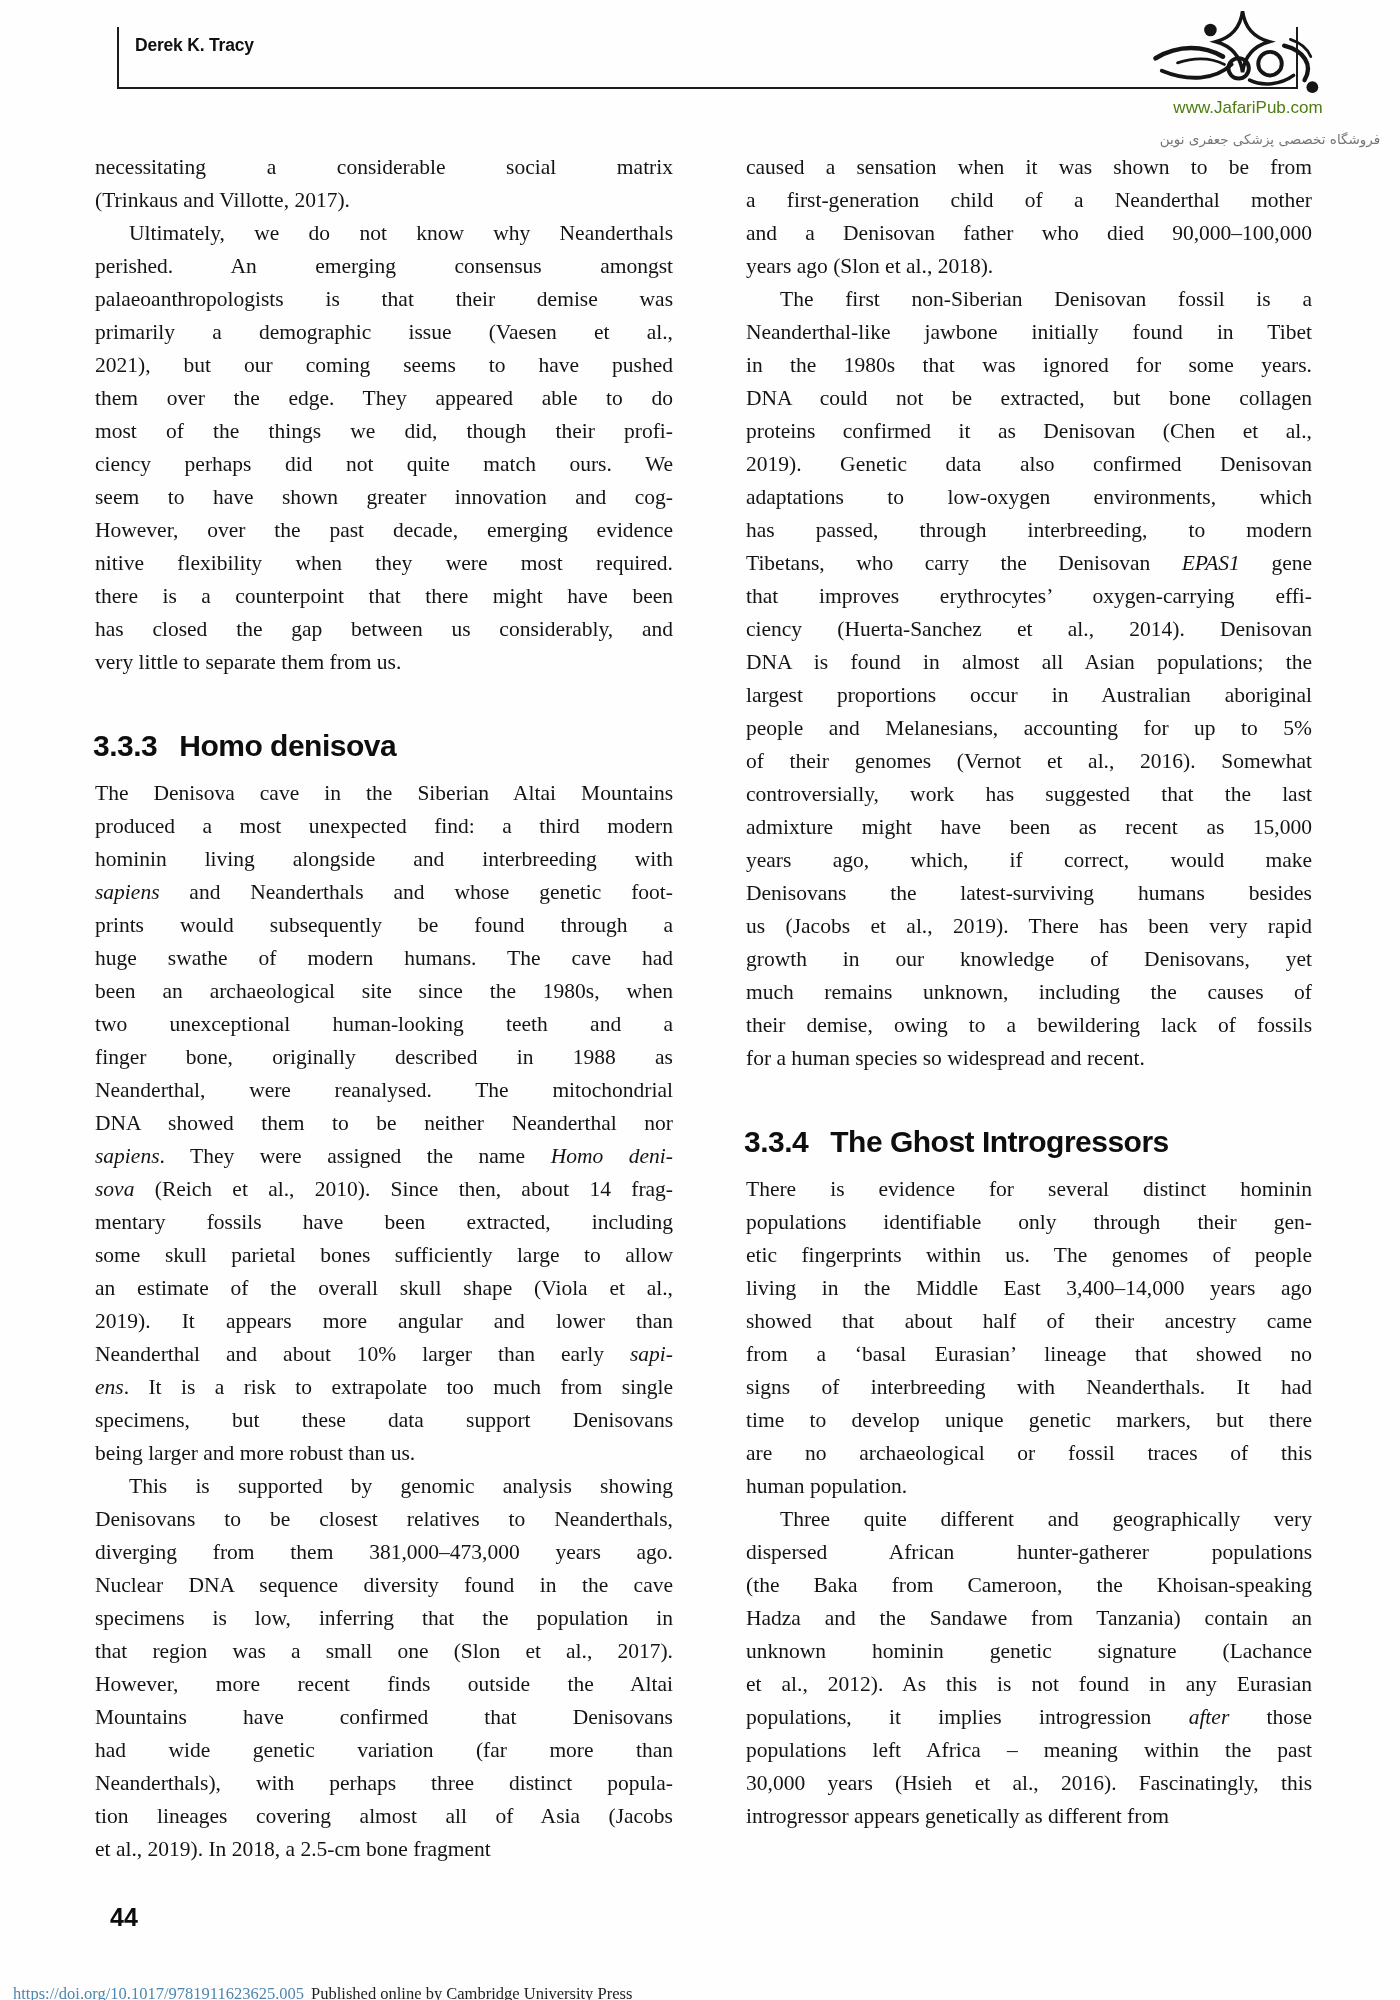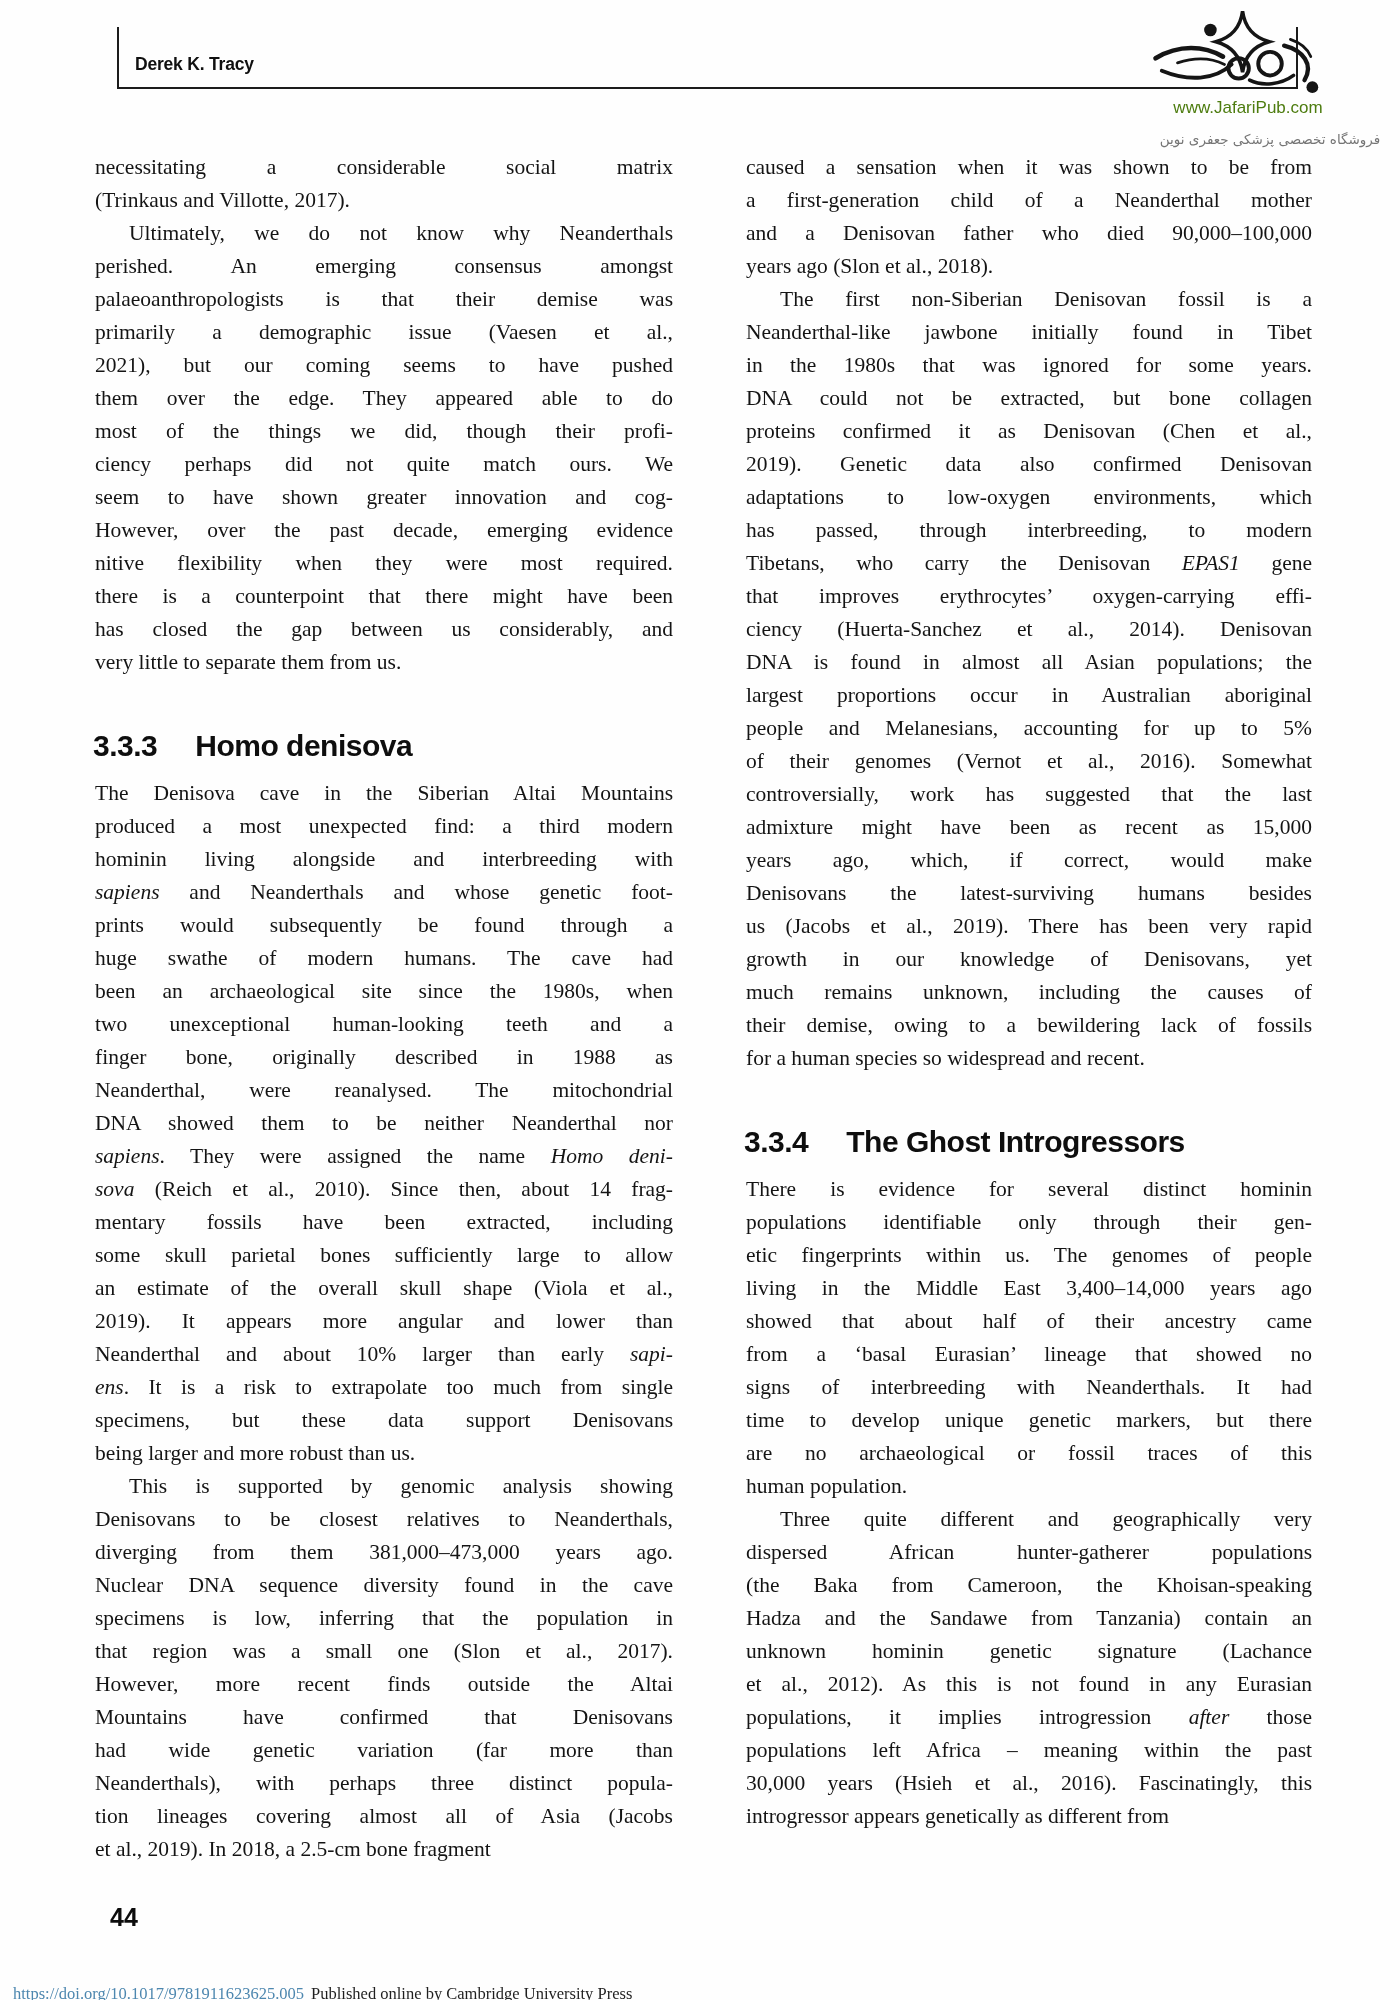--- a/index.html
+++ b/index.html
@@ -9,42 +9,42 @@
     font-family:"Liberation Serif","DejaVu Serif",serif;
     overflow:hidden;
   }
   
   .hdr-rule{position:absolute;left:117px;top:87px;width:1181px;height:2px;background:#1c1c1c;}
   .hdr-tick-left{position:absolute;left:117px;top:27px;width:2px;height:61px;background:#1c1c1c;}
   .hdr-tick-right{position:absolute;left:1296px;top:27px;width:2px;height:61px;background:#1c1c1c;}
   .author{
     position:absolute;left:135px;top:35px;
     font-family:"Liberation Sans","DejaVu Sans",sans-serif;
-    font-weight:700;font-size:17.5px;letter-spacing:-0.2px;color:#101010;margin-top:19px;
+    font-weight:700;font-size:17.5px;letter-spacing:-0.2px;color:#101010;
   }
   .logo{position:absolute;left:1150px;top:8px;width:182px;height:98px;}
   .site-url{
     position:absolute;left:1164px;top:98px;width:168px;text-align:center;
     font-family:"Liberation Sans","DejaVu Sans",sans-serif;
     font-size:17px;color:#4d7c0f;
   }
   .tagline{
     position:absolute;left:1152px;top:131px;width:236px;text-align:center;direction:rtl;
     font-family:"DejaVu Sans",sans-serif;
     font-size:13.5px;color:#757575;
   }
   
   .col{position:absolute;top:151px;font-size:21.5px;color:#141414;}
   .col-left{left:95px;width:578px;}
   .col-right{left:746px;width:566px;}
   .tl{height:33px;line-height:33px;text-align:justify;text-align-last:justify;}
   .tl.last{text-align-last:left;}
   .tl.ind{text-indent:34px;}
   h2{
-    margin:49px 0 13px -2px;display:flex;gap:38px;
+    margin:49px 0 13px -2px;display:flex;gap:22px;
     font-family:"Liberation Sans","DejaVu Sans",sans-serif;
     font-weight:700;font-size:30px;line-height:36px;letter-spacing:-0.5px;color:#0e0e0e;
   }
   
   .pagenum{
     position:absolute;left:110px;top:1903px;
     font-family:"Liberation Sans","DejaVu Sans",sans-serif;
     font-weight:700;font-size:25px;color:#0c0c0c;
   }
   .doi-line{

